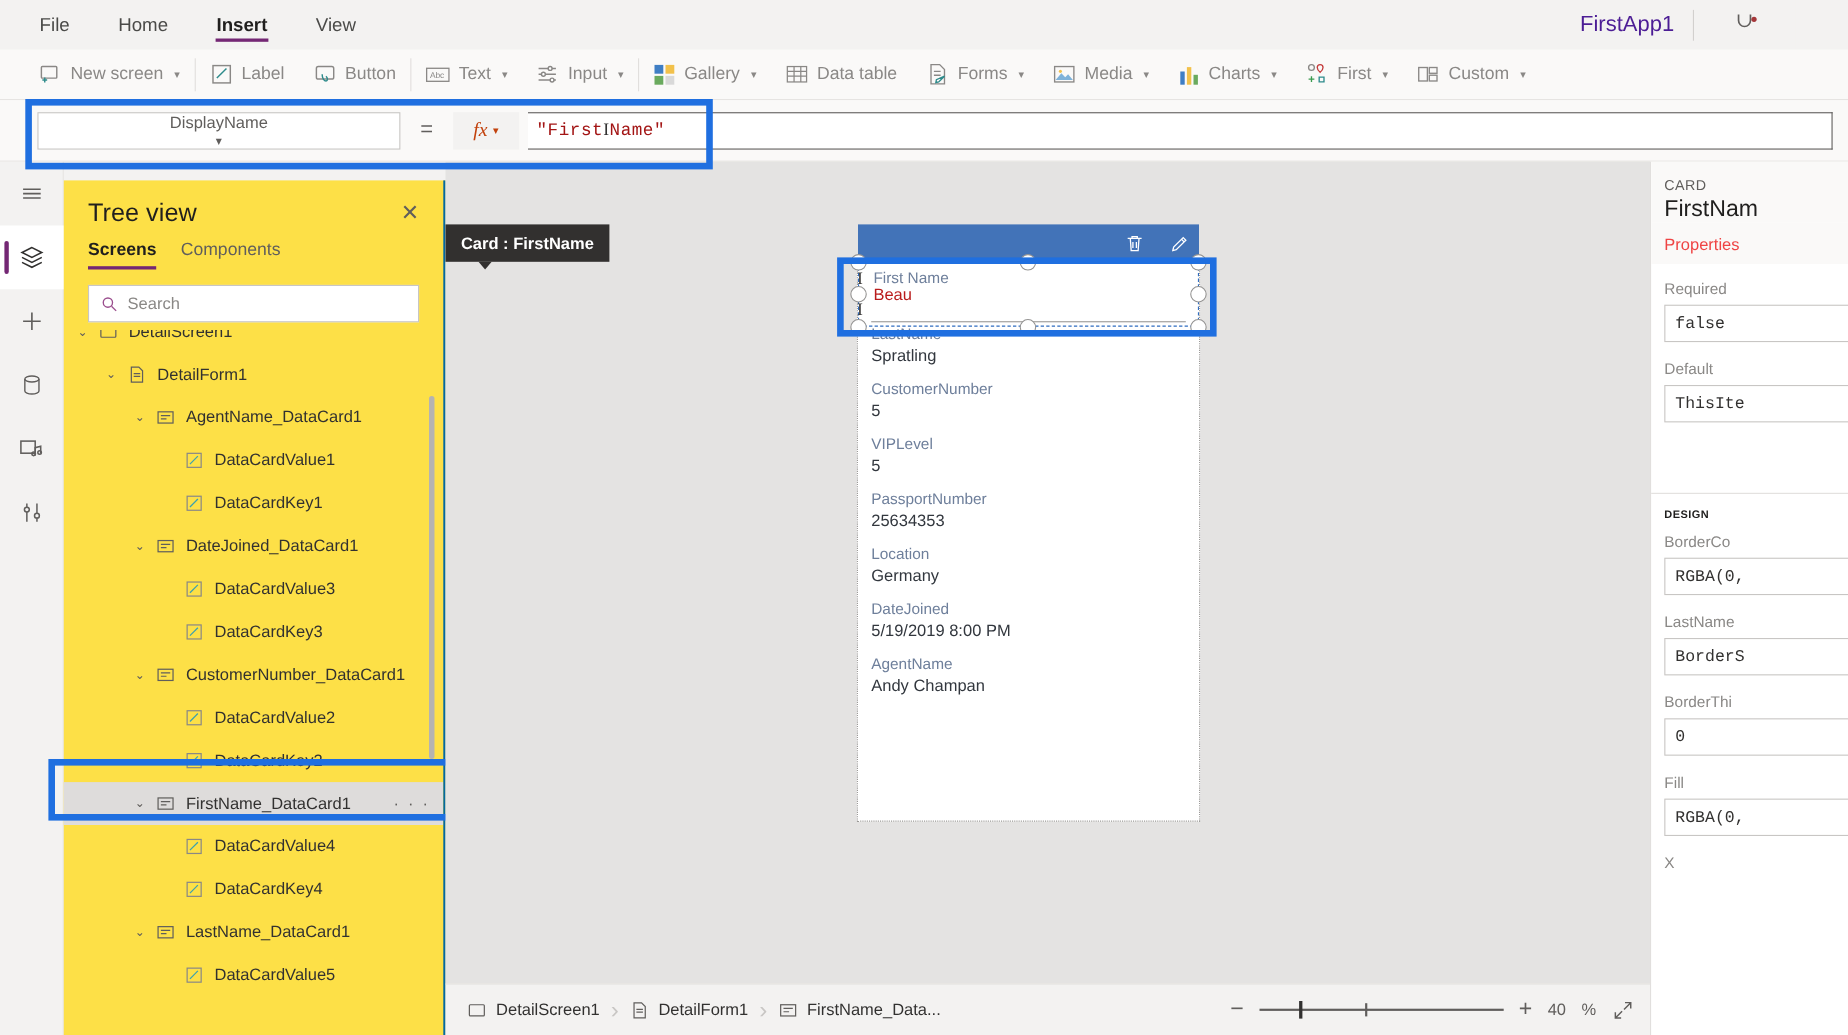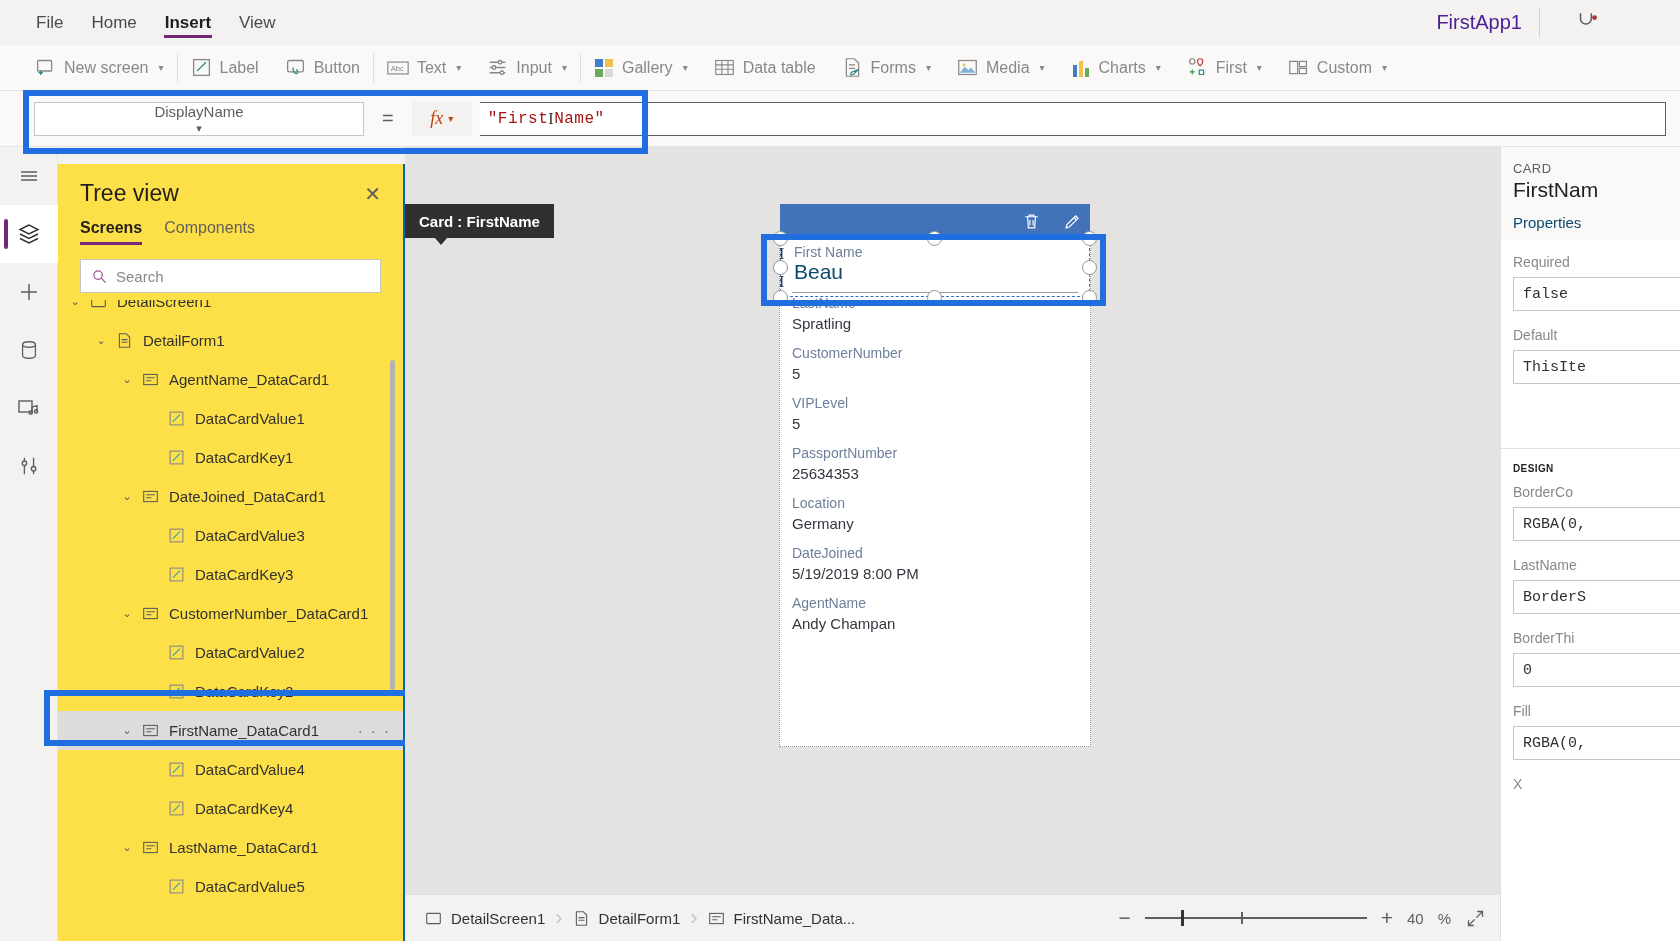--- a/index.html
+++ b/index.html
@@ -8,21 +8,21 @@
     font-family: "Liberation Sans", sans-serif;
     background: #f3f2f1;
     overflow: hidden;
     color: #323130;
   }
   #app { position: relative; width: 1680px; height: 941px; }
 
   
   .menubar {
     position: absolute; left: 0; top: 0; width: 1632px; height: 45px;
-    background: #f3f2f1; display: flex; align-items: center;
+    background: #f3f2f1; display: flex; align-items: center; gap: 16px;
   }
   .menu-item {
     font-size: 17px; color: #4a4a48; padding: 0 14px; height: 45px;
     display: flex; align-items: center; position: relative;
   }
   .menu-item:first-child { margin-left: 22px; }
   .menu-item.active { color: #201f1e; font-weight: bold; }
   .menu-item.active::after {
     content: ""; position: absolute; left: 13px; right: 13px; bottom: 7px;
     height: 3px; background: #742774;
@@ -158,21 +158,21 @@
   .frow { margin-bottom: 9px; }
   .fkey { font-size: 14px; color: #6e7f9b; line-height: 20px; }
   .fval { font-size: 15px; color: #32373e; line-height: 21px; }
 
   
   .selcard {
     position: absolute; left: 377px; top: 93px; width: 306px; height: 55px;
     background: #fff;
   }
   .selcard .sk { font-size: 14px; color: #6e7f9b; padding: 4px 12px 0 12px; }
-  .selcard .sv { font-size: 21px; color: #0c4a6e; padding: 0 12px; }
+  .selcard .sv { font-size: 15px; color: #b91c1c; padding: 0 12px; }
   .selcard .underline {
     position: absolute; left: 10px; right: 10px; bottom: 2px; height: 1px;
     background: #9b9997;
   }
   .selbox {
     position: absolute; left: 375px; top: 91px; width: 310px; height: 59px;
     border: 1px dashed #2f6cc0; pointer-events: none;
   }
   .hnd {
     position: absolute; width: 15px; height: 15px; background: #fff;
@@ -206,21 +206,21 @@
 
   
   .rpanel {
     position: absolute; left: 1500px; top: 147px; width: 180px; height: 794px;
     background: #fff; border-left: 1px solid #e1dfdd; overflow: hidden;
   }
   .rp-head { padding: 14px 0 0 12px; background: #faf9f8; }
   .rp-kicker { font-size: 13px; color: #605e5c; letter-spacing: .4px; }
   .rp-title { font-size: 21px; color: #201f1e; margin-top: 2px; white-space: nowrap; }
   .rp-tabs { display: flex; gap: 18px; padding: 12px 0 0 12px; background: #faf9f8; }
-  .rp-tab { font-size: 15px; color: #0c4a6e; padding-bottom: 9px; }
+  .rp-tab { font-size: 15px; color: #ef4444; padding-bottom: 9px; }
   .rp-section { padding: 14px 0 8px 12px; }
   .rp-label { font-size: 14px; color: #8a8886; margin-bottom: 7px; }
   .rp-field {
     height: 34px; border: 1px solid #c8c6c4; display: flex; align-items: center;
     padding: 0 9px; font-family: "Liberation Mono", monospace; font-size: 15px;
     color: #323130; margin-bottom: 16px; margin-right: -60px; white-space: nowrap;
     overflow: hidden;
   }
   .rp-divider { height: 1px; background: #e1dfdd; margin: 8px 0 0 0; }
   .rp-group-title {

